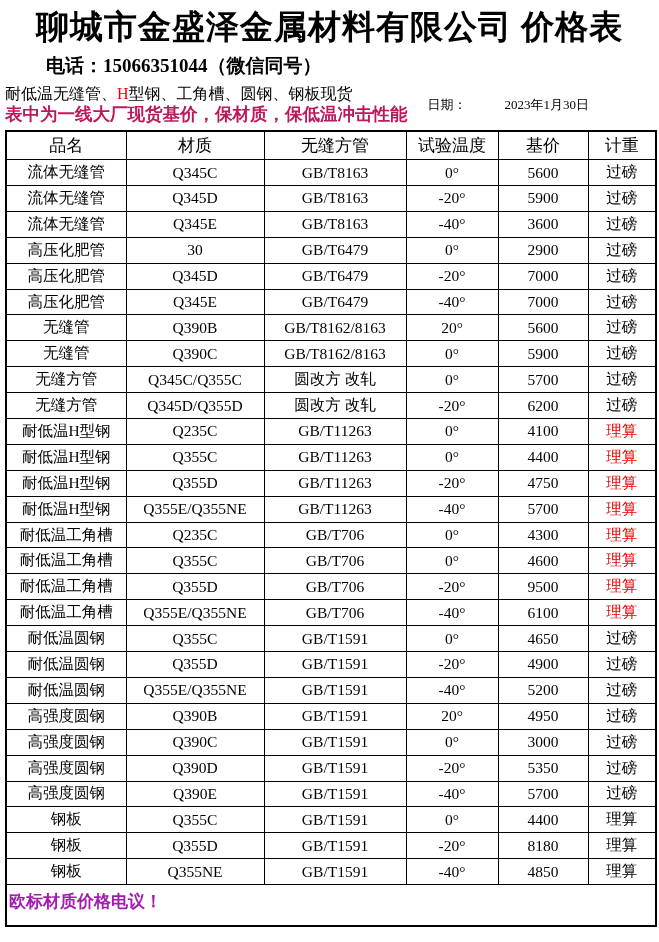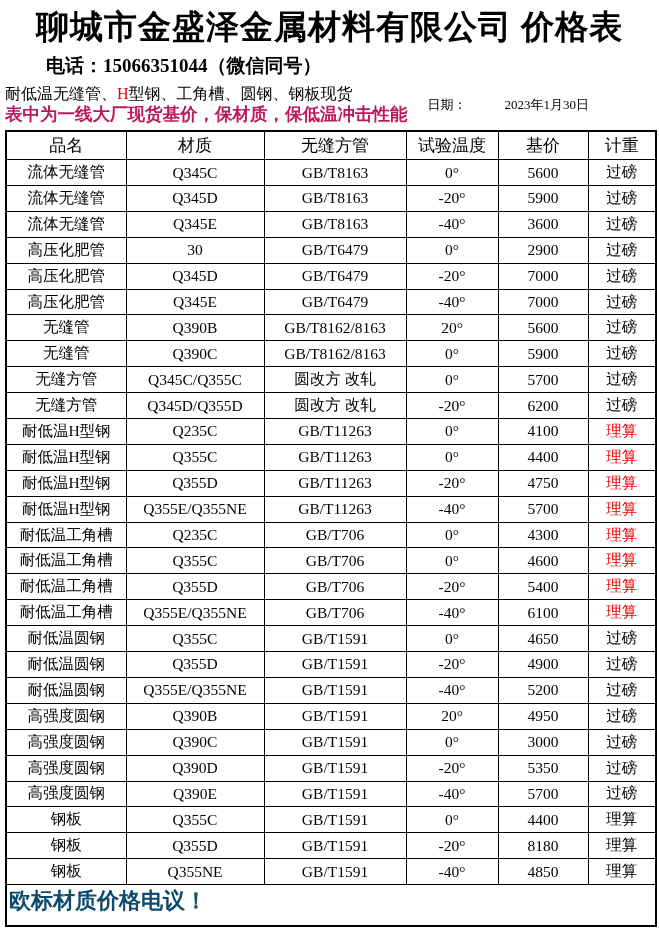--- a/index.html
+++ b/index.html
@@ -66,23 +66,23 @@
     padding:0;
     overflow:hidden;
     white-space:nowrap;
   }
   .price th { height:27px; font-size:17px; font-weight:normal;margin-left:20px; }
   .price td { height:24.9px; font-size:15.5px; }
   .price td.red { color:#ee0000; }
   .price td.footer-cell {
     height:32px;
     text-align:left;
-    font-size:22px;
+    font-size:17px;
     font-weight:bold;
-    color:#0c4a6e;
+    color:#a21caf;
     padding:0 0 8px 2px;
   }
 </style>
 </head>
 <body>
 
 <div class="page">
 
   <div class="title">聊城市金盛泽金属材料有限公司 价格表</div>
 
@@ -246,21 +246,21 @@
           <td>GB/T706</td>
           <td>0°</td>
           <td>4600</td>
           <td class="red">理算</td>
         </tr>
         <tr>
           <td>耐低温工角槽</td>
           <td>Q355D</td>
           <td>GB/T706</td>
           <td>-20°</td>
-          <td>5400</td>
+          <td>9500</td>
           <td class="red">理算</td>
         </tr>
         <tr>
           <td>耐低温工角槽</td>
           <td>Q355E/Q355NE</td>
           <td>GB/T706</td>
           <td>-40°</td>
           <td>6100</td>
           <td class="red">理算</td>
         </tr>

